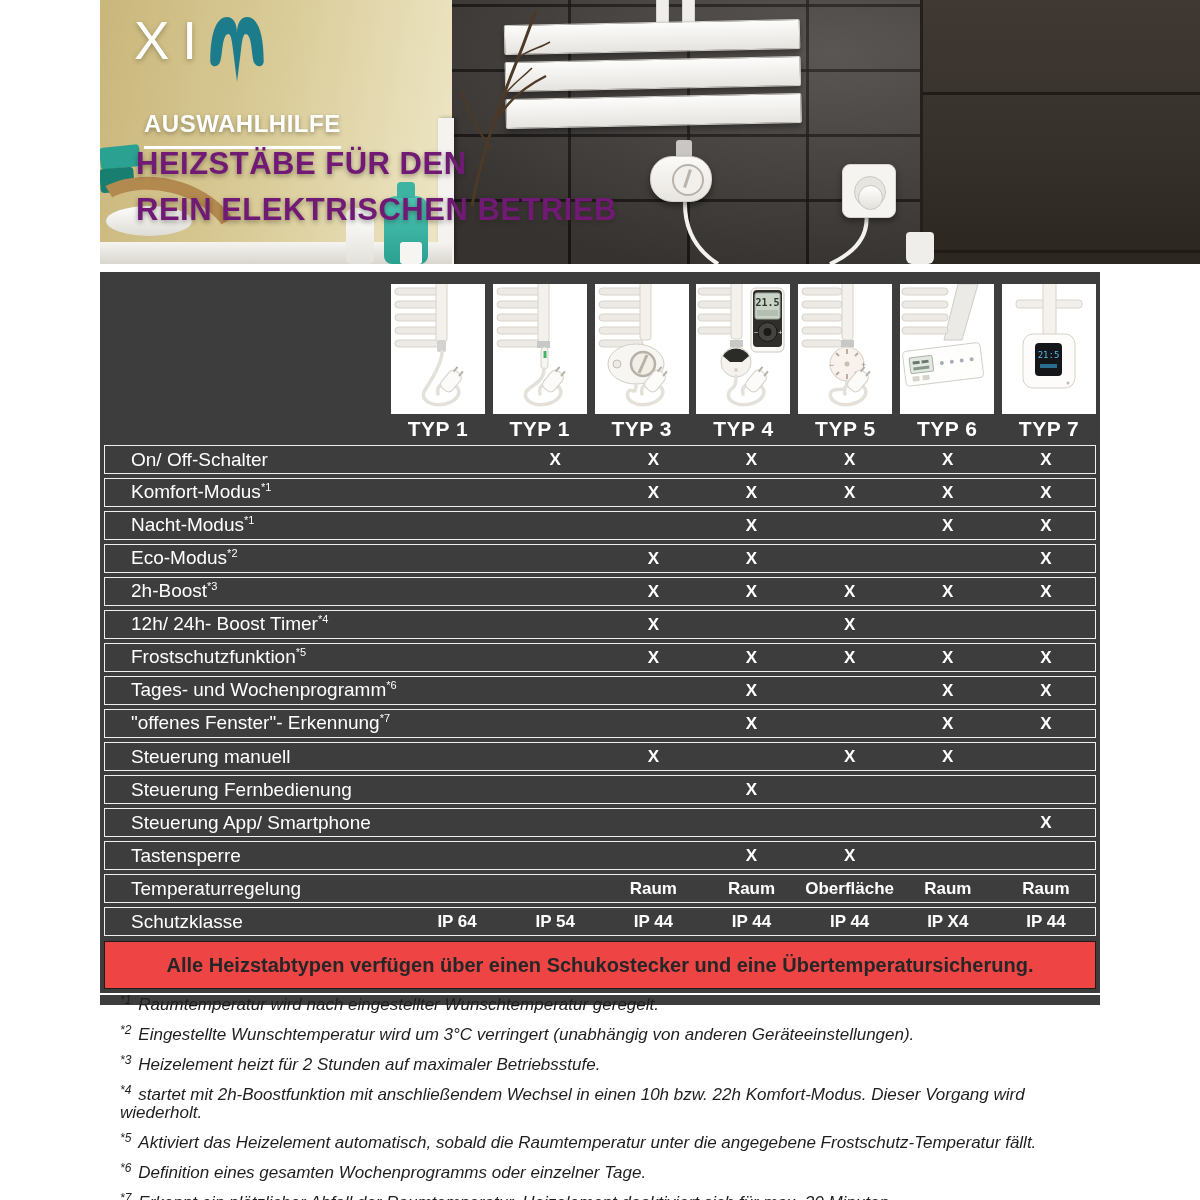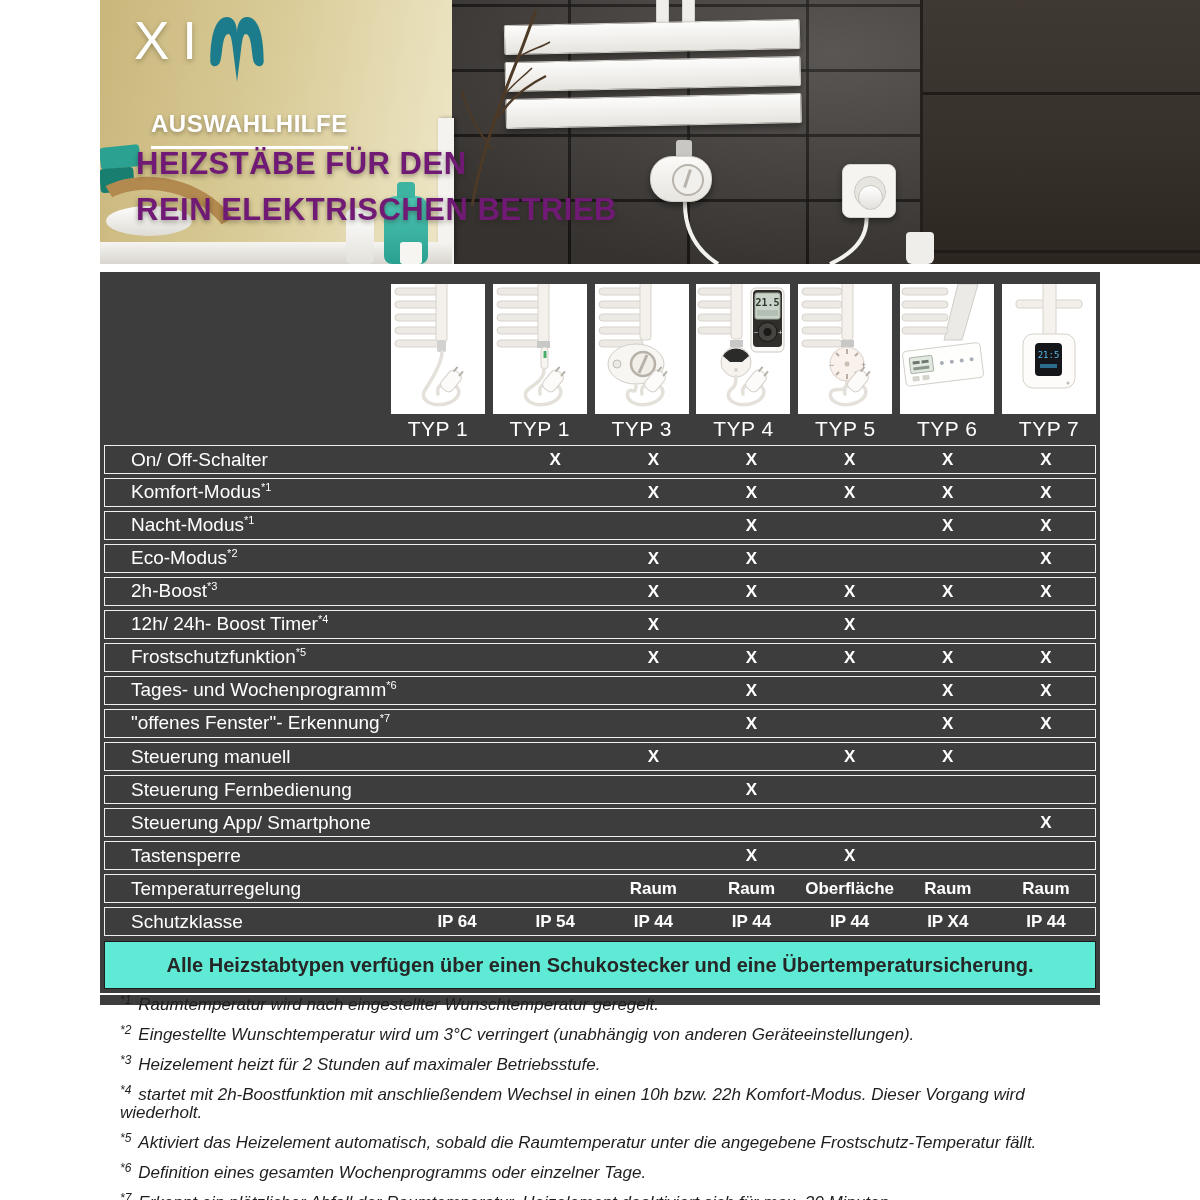--- a/index.html
+++ b/index.html
@@ -54,41 +54,41 @@
   .vase-teal{position:absolute;left:284px;top:196px;width:44px;height:68px;
       background:linear-gradient(#4ec7b6,#2aa090);border-radius:12px 12px 8px 8px;}
   .vase-teal:before{content:"";position:absolute;left:13px;top:-14px;width:18px;height:16px;
       background:#3db3a2;border-radius:4px 4px 0 0;}
   .cup-white{position:absolute;left:300px;top:242px;width:22px;height:22px;background:#f6f5f1;border-radius:3px;}
   .cup-far{position:absolute;left:806px;top:232px;width:28px;height:32px;background:#efeeea;border-radius:4px 4px 6px 6px;}
   .hero-svg{position:absolute;left:0;top:0;width:1000px;height:264px;pointer-events:none;}
   .logo{position:absolute;left:34px;top:10px;display:flex;align-items:flex-start;color:#fff;
       font-size:53px;font-weight:400;letter-spacing:13px;text-shadow:0 2px 5px rgba(50,42,20,.35);}
   .logo svg{margin:4px 2px 0 -4px;}
-  .kicker{position:absolute;left:51px;top:110px;color:#fff;font-size:24px;font-weight:bold;
+  .kicker{position:absolute;left:44px;top:110px;color:#fff;font-size:24px;font-weight:bold;
       letter-spacing:.5px;border-bottom:3px solid #fff;padding-bottom:8px;text-shadow:0 2px 4px rgba(50,42,20,.4);}
   .htitle{position:absolute;left:36px;color:#701a75;font-size:31px;font-weight:bold;letter-spacing:.5px;
       text-shadow:0 2px 5px rgba(40,35,20,.45);}
   .htitle.l1{top:146px;} .htitle.l2{top:192px;}
 
   
   .board{position:absolute;left:100px;top:272px;width:1000px;background:#3d3d3d;
       padding:12px 0 10px;box-sizing:border-box;color:#fff;}
   .pgrid{display:grid;grid-template-columns:287px repeat(7,1fr);}
   .pcell{display:flex;flex-direction:column;align-items:center;}
   .pimg{width:94px;height:130px;background:#fff;}
   .pimg svg{display:block;}
-  .plabel{margin-top:3px;height:27px;font-weight:normal;font-size:21px;color:#fff;letter-spacing:.5px;}
+  .plabel{margin-top:3px;height:27px;font-weight:bold;font-size:21px;color:#fff;letter-spacing:.5px;}
   .rows{margin:1px 4px 0;}
   .frow{display:grid;grid-template-columns:283px repeat(7,1fr);align-items:center;
       height:27px;border:1px solid #f0f0f0;margin-bottom:4px;padding-left:20px;}
   .flabel{font-size:19px;padding-left:6px;white-space:nowrap;color:#fff;}
   .flabel sup{font-size:11px;letter-spacing:0;}
   .fval{text-align:center;font-weight:bold;font-size:17px;color:#fff;}
-  .note{margin:5px 4px 0;height:46px;background:#5eead4;border:1px solid #1c1c1c;
+  .note{margin:5px 4px 0;height:46px;background:#ef4444;border:1px solid #1c1c1c;
       display:flex;align-items:center;justify-content:center;font-weight:bold;font-size:20px;color:#262626;}
   .note-rule{height:2px;background:#fff;margin:4px 0 0;}
 
   
   .footnotes{position:absolute;left:120px;top:991px;width:990px;color:#1e1e1e;}
   .fnote{font-style:italic;font-size:17px;margin-bottom:7px;line-height:18px;}
   .fnote .mk{font-size:12px;vertical-align:6px;margin-right:7px;font-style:italic;}
 </style>
 </head>
 <body>

